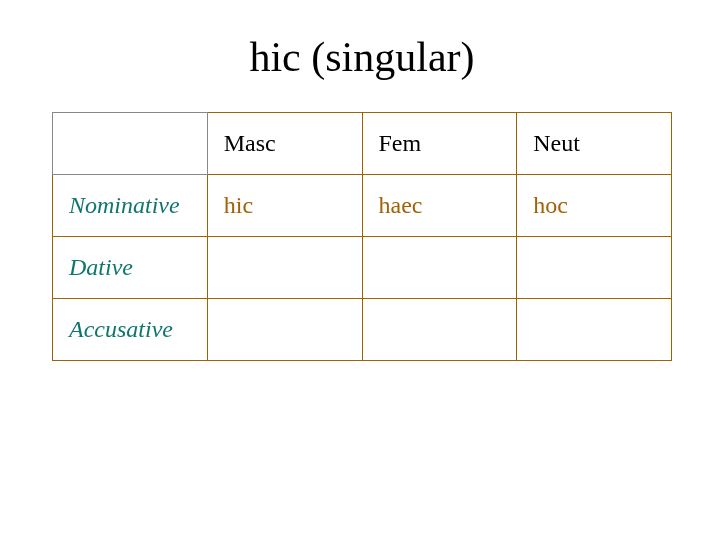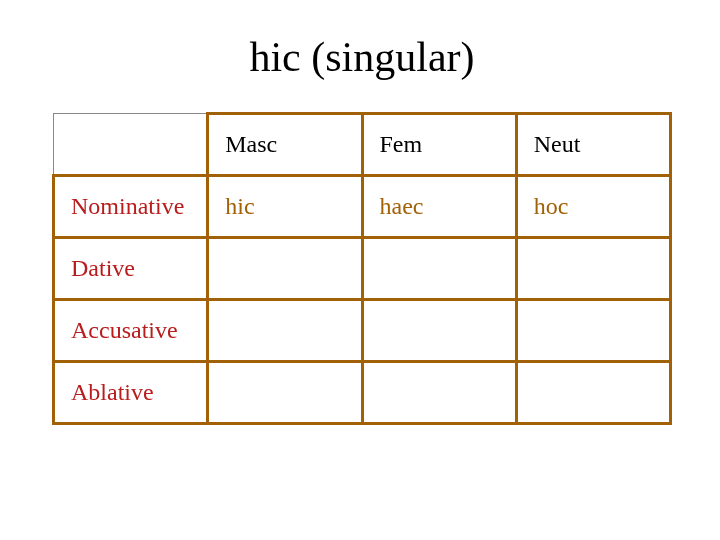--- a/index.html
+++ b/index.html
@@ -25,30 +25,31 @@
       margin-bottom: 30px;
       color: #000000;
     }
 
     table {
       border-collapse: collapse;
       width: 620px;
     }
 
     td {
-      border: 3px solid #a16207;
+      border: 1px solid #a16207;
       padding: 10px 16px;
       font-size: 24px;
       height: 62px;
       vertical-align: middle;
     }
 
     td.row-label {
-      color: #b91c1c;
+      color: #0f766e;
       min-width: 150px;
+      font-style: italic;
     }
 
     td.col-header {
       color: #000000;
       min-width: 150px;
     }
 
     td.empty-header {
       border: 1px solid #888888;
       background: #ffffff;
@@ -88,20 +89,14 @@
         <td class="empty-cell"></td>
         <td class="empty-cell"></td>
         <td class="empty-cell"></td>
       </tr>
       <tr>
         <td class="row-label">Accusative</td>
         <td class="empty-cell"></td>
         <td class="empty-cell"></td>
         <td class="empty-cell"></td>
       </tr>
-      <tr>
-        <td class="row-label">Ablative</td>
-        <td class="empty-cell"></td>
-        <td class="empty-cell"></td>
-        <td class="empty-cell"></td>
-      </tr>
     </tbody>
 </table>
 
 </body></html>

